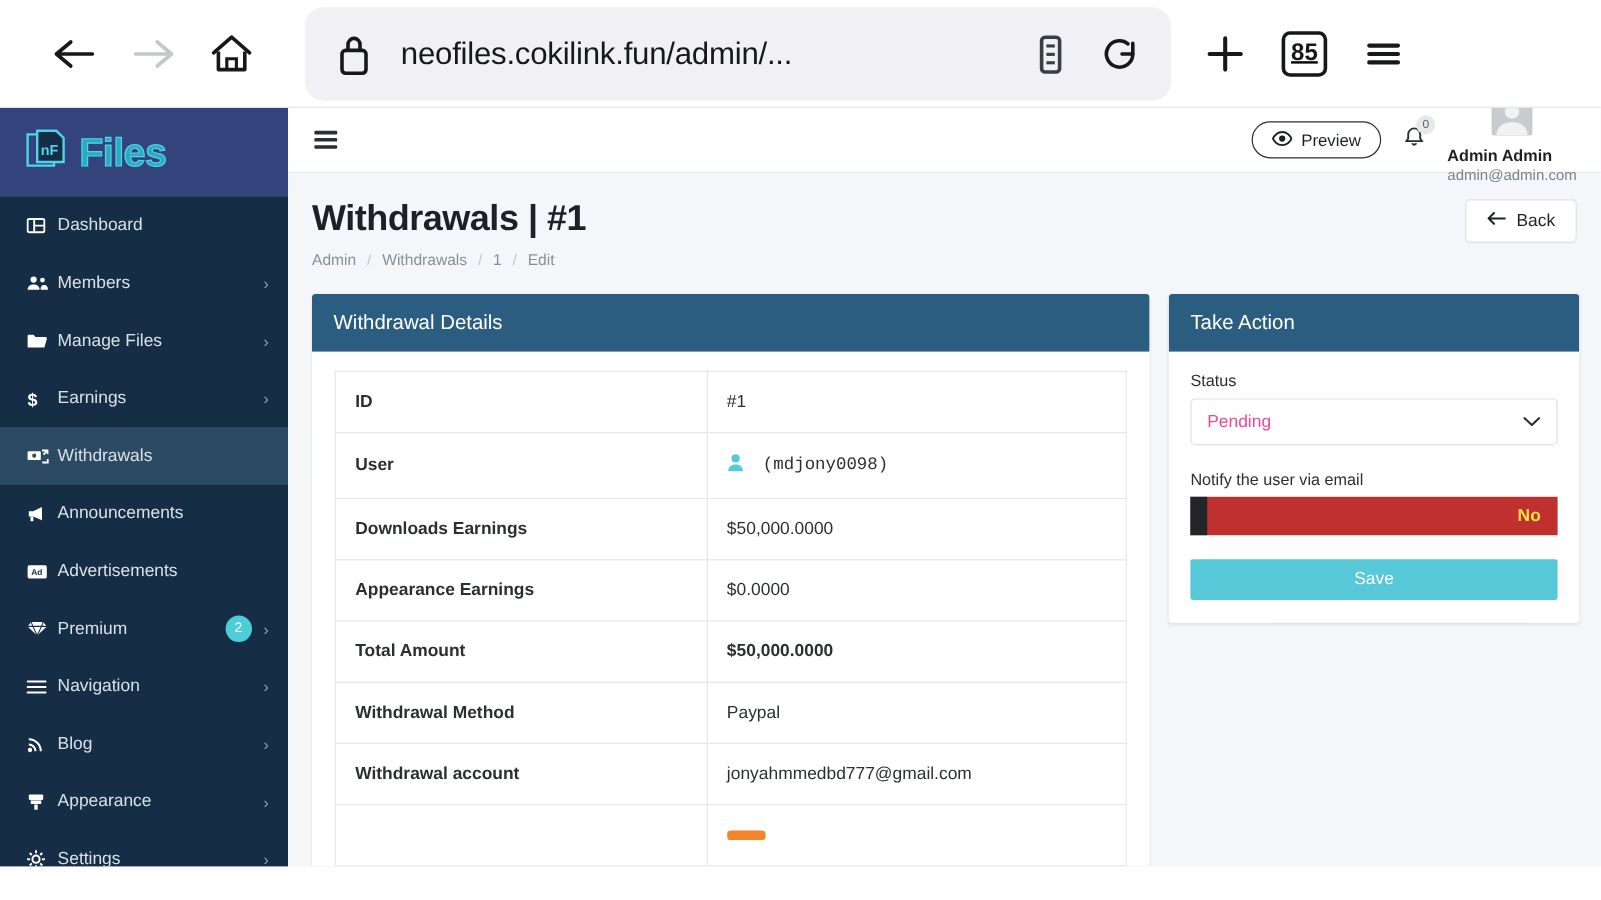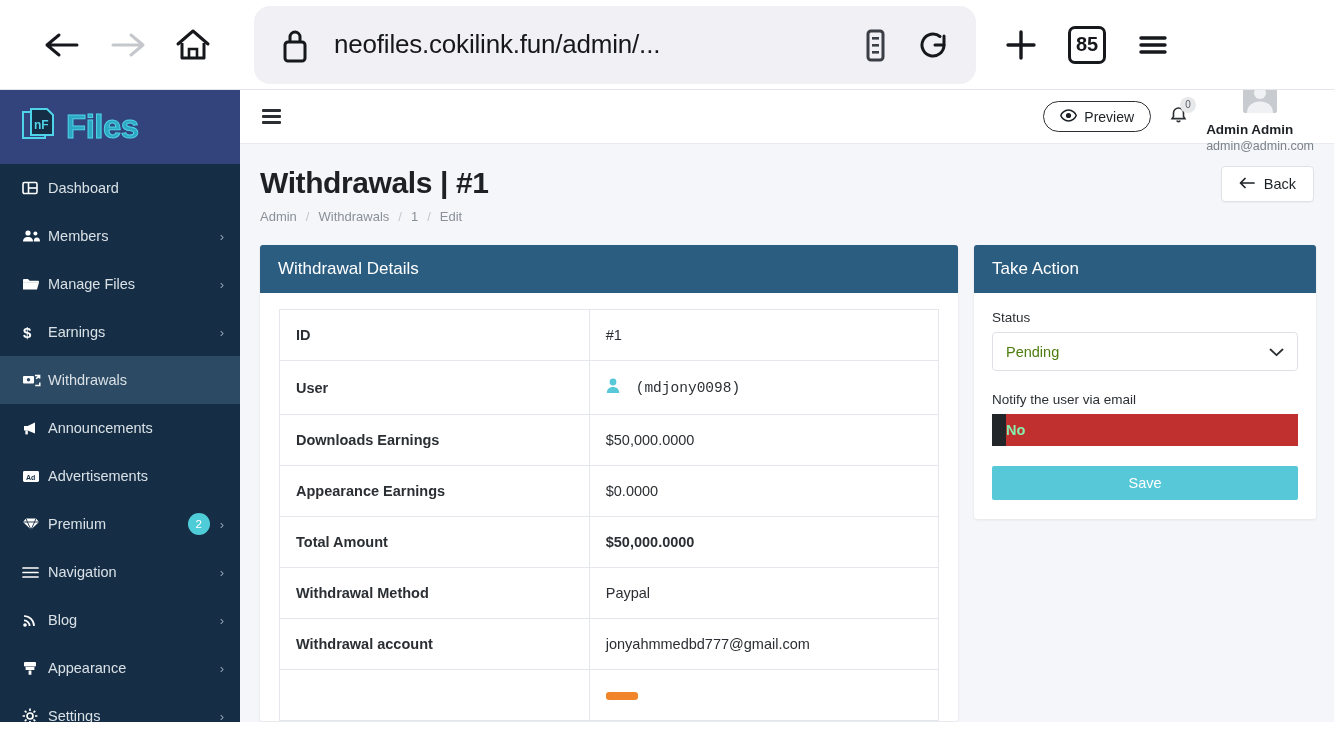--- a/index.html
+++ b/index.html
@@ -39,21 +39,21 @@
   }
   .url-text {
     flex: 1;
     font-size: 26px;
     color: #16181c;
     margin-left: 22px;
     white-space: nowrap; overflow: hidden;
     letter-spacing: -0.2px;
   }
   .url-icon { flex: none; display:flex; align-items:center; justify-content:center; }
-  .chrome-right { display: flex; align-items: flex-end; gap: 0px; }
+  .chrome-right { display: flex; align-items: flex-end; gap: 0px; text-decoration: underline; }
   .tabcount {
     width: 38px; height: 38px;
     border: 3px solid #16181c;
     border-radius: 7px;
     display: flex; align-items: center; justify-content: center;
     font-size: 20px; font-weight: bold; color: #16181c;
   }
 
   
   .app { display: flex; width: 1334px; height: 632px; }
@@ -208,37 +208,37 @@
   .form-body { padding: 17px 18px 19px 18px; }
   .field-label { font-size: 13.5px; color: #2b2f33; margin-bottom: 7px; }
   .select-wrap { position: relative; }
   .select-box {
     width: 100%; height: 39px;
     border: 1px solid #dde1e6;
     border-radius: 4px;
     background: #fff;
     display: flex; align-items: center;
     padding: 0 13px;
-    font-size: 14.5px; color: #4d7c0f;
+    font-size: 14.5px; color: #ec4899;
     cursor: pointer;
   }
   .select-chev { margin-left: auto; color: #2b2f33; }
   .toggle-row { margin-top: 21px; }
   .toggle {
     margin-top: 7px;
     height: 32px; width: 100%;
     background: #c0302f;
     display: flex; align-items: center;
     cursor: pointer;
     position: relative;
   }
   .toggle-knob { width: 14px; height: 32px; background: #232628; flex: none; }
   .toggle-label {
-    flex: 1; text-align: left;
-    color: #86efac; font-size: 14.5px; font-weight: bold;
+    flex: 1; text-align: right;
+    color: #fde047; font-size: 14.5px; font-weight: bold;
     margin-right: 14px;
   }
   .save-btn {
     margin-top: 20px;
     width: 100%; height: 34px;
     background: #56c8d8;
     color: #ffffff;
     border: none;
     font-size: 14.5px;
     font-family: "Liberation Sans", sans-serif;

